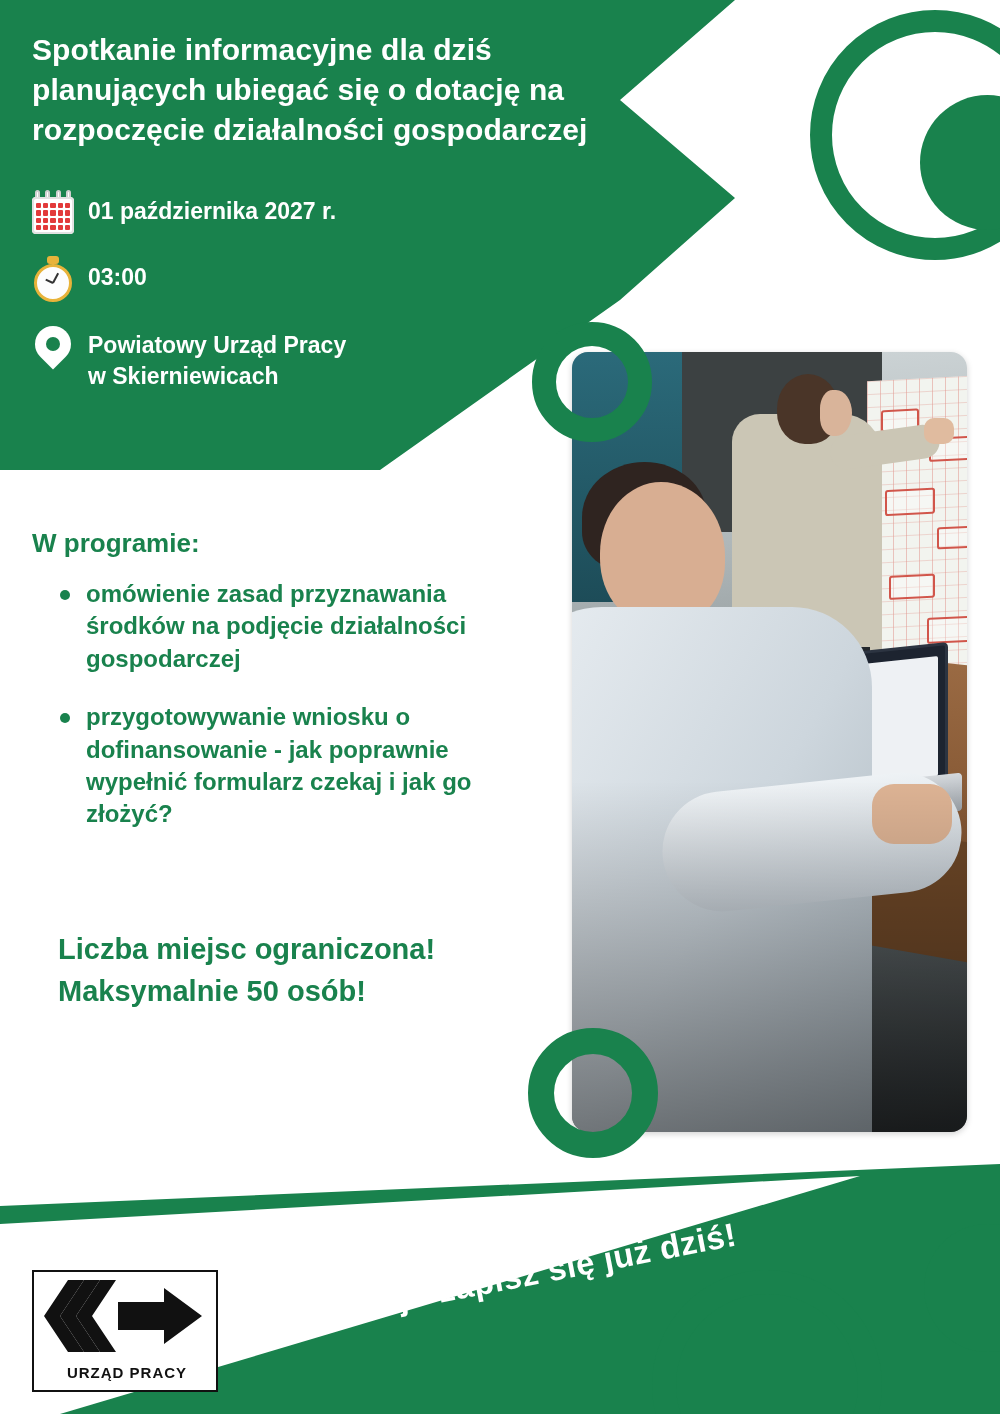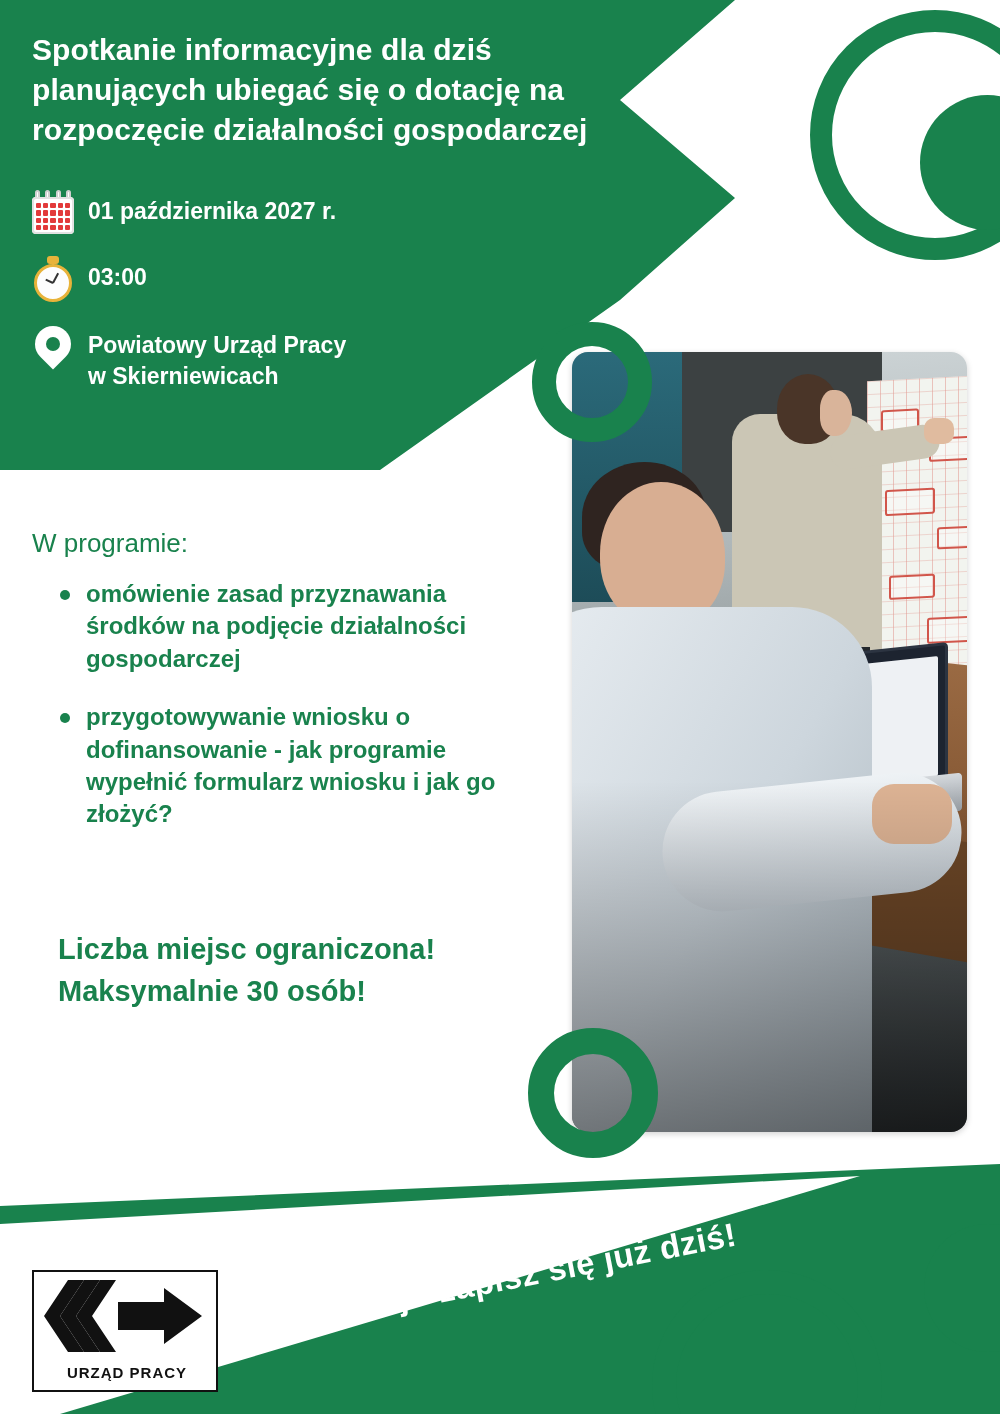--- a/index.html
+++ b/index.html
@@ -471,21 +471,21 @@
     box-sizing: border-box;
     z-index: 1;
   }
 
   
   .program-title {
     position: absolute;
     left: 32px;
     top: 528px;
     font-size: 26px;
-    font-weight: normal;
+    font-weight: bold;
     color: #19824D;
   }
   .program-list {
     position: absolute;
     left: 48px;
     top: 578px;
     width: 500px;
     margin: 0;
     padding: 0;
     list-style: none;
@@ -753,24 +753,24 @@
       <div class="ph-man-body"></div>
       <div class="ph-man-arm"></div>
       <div class="ph-man-hand"></div>
       <div class="ph-shadow"></div>
     </div>
   </div>
 
   <div class="program-title">W programie:</div>
   <ul class="program-list">
     <li>omówienie zasad przyznawania środków na podjęcie działalności gospodarczej</li>
-    <li>przygotowywanie wniosku o dofinansowanie - jak programie wypełnić formularz wniosku i jak go złożyć?</li>
+    <li>przygotowywanie wniosku o dofinansowanie - jak poprawnie wypełnić formularz czekaj i jak go złożyć?</li>
   </ul>
 
-  <div class="highlight">Liczba miejsc ograniczona! Maksymalnie 30 osób!</div>
+  <div class="highlight">Liczba miejsc ograniczona! Maksymalnie 50 osób!</div>
 
 
   <div class="bottom-band"></div>
   <div class="bottom-wedge"></div>
   <div class="bottom-circle-outline"></div>
   <div class="bottom-circle-solid"></div>
 
   <div class="cta">Nie czekaj - zapisz się już dziś!</div>
 
   <div class="logo">

